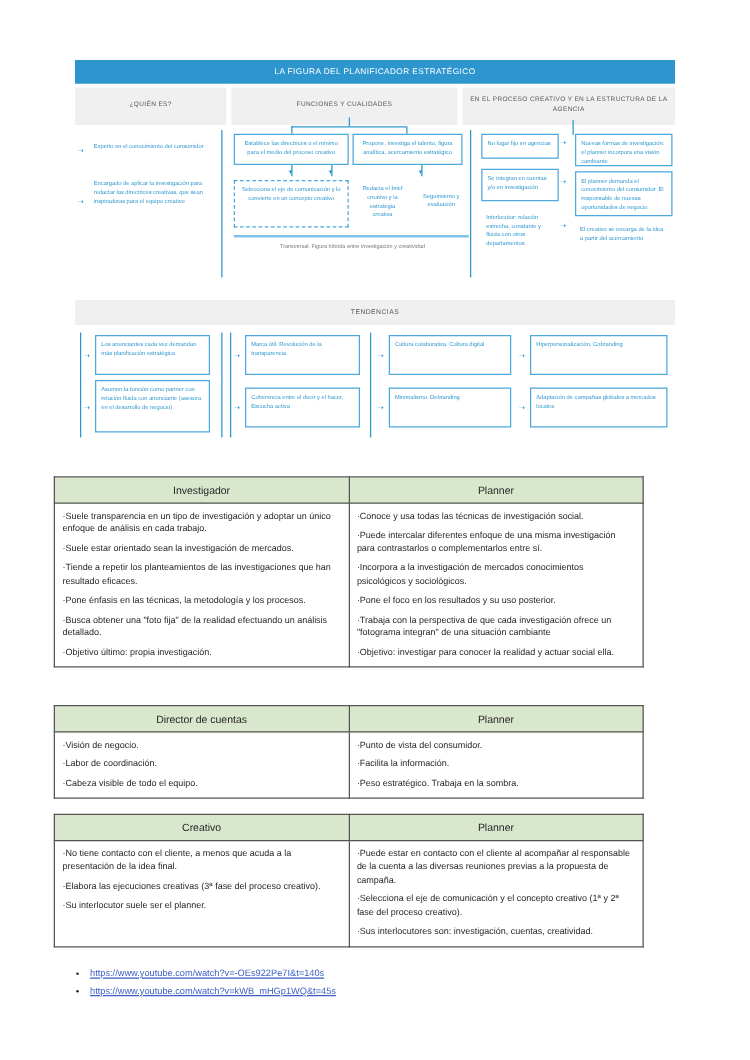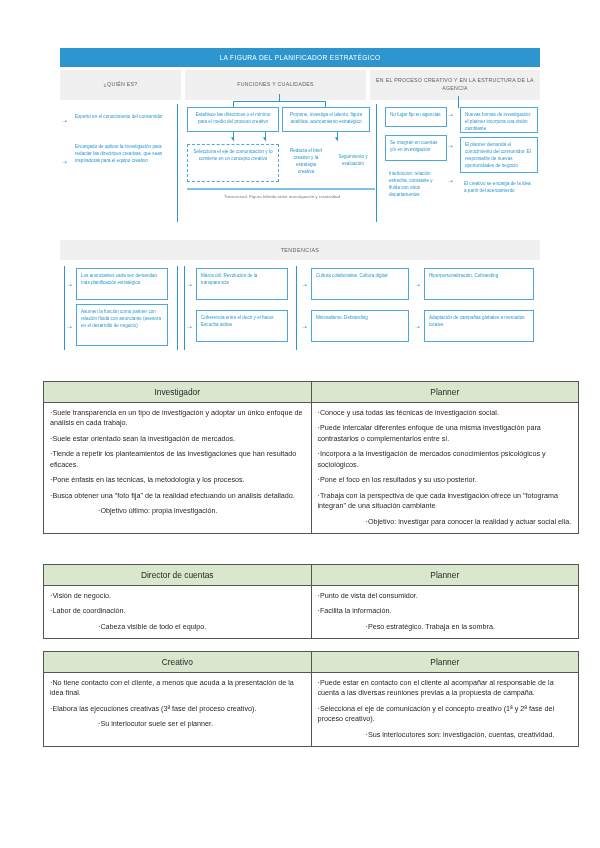--- a/index.html
+++ b/index.html
@@ -130,21 +130,21 @@
   .tends {
     position: relative;
     height: 88px;
     margin-top: 6px;
   }
 
   
   .tbl {
     position: absolute;
     left: 43px;
-    width: 536px;
+    width: 472px;
     border-collapse: collapse;
     table-layout: fixed;
     border: 1px solid #555;
   }
   .tbl th {
     background: #d9e8cd;
     border: 1px solid #555;
     font-weight: 400;
     font-size: 8.4px;
     padding: 5px 2px;
@@ -155,21 +155,21 @@
     border: 1px solid #555;
     vertical-align: top;
     padding: 5px 6px 6px 6px;
     font-size: 7.2px;
     line-height: 1.45;
     color: #231f20;
   }
   .tbl td p {
     margin: 0 0 5px 0;
   }
-  .tbl td p:last-child { margin-bottom: 0; margin-left: 48px; }
+  .tbl td p:last-child { margin-bottom: 0; }
 
   
   .links {
     position: absolute;
     left: 58px;
     top: 772px;
     margin: 0;
     padding: 0 0 0 14px;
     list-style: disc;
     color: #231f20;
@@ -353,14 +353,22 @@
         </td>
         <td>
           <p>·Puede estar en contacto con el cliente al acompañar al responsable de la cuenta a las diversas reuniones previas a la propuesta de campaña.</p>
           <p>·Selecciona el eje de comunicación y el concepto creativo (1ª y 2ª fase del proceso creativo).</p>
           <p>·Sus interlocutores son: investigación, cuentas, creatividad.</p>
         </td>
       </tr>
     </tbody>
   </table>
 
+  <ul class="links">
+    <li>
+      <a href="#">https://www.youtube.com/watch?v=-OEs922Pe7I&amp;t=140s</a>
+    </li>
+    <li>
+      <a href="#">https://www.youtube.com/watch?v=kWB_mHGp1WQ&amp;t=45s</a>
+    </li>
+  </ul>
 
 </div>
 
 </body></html>

